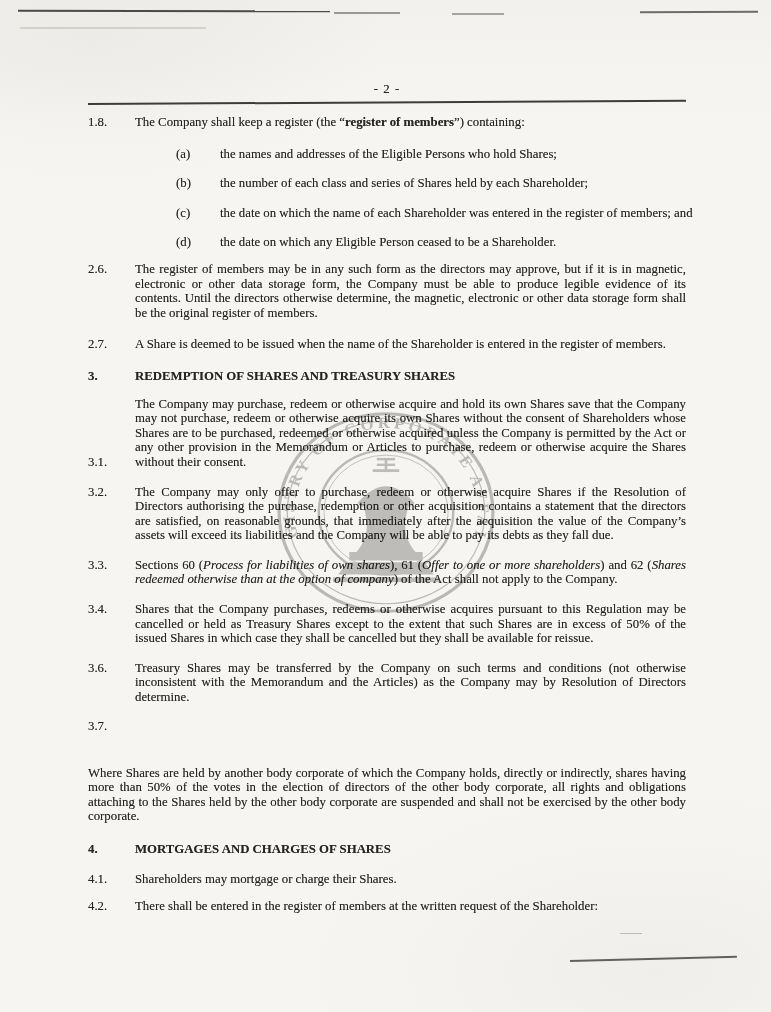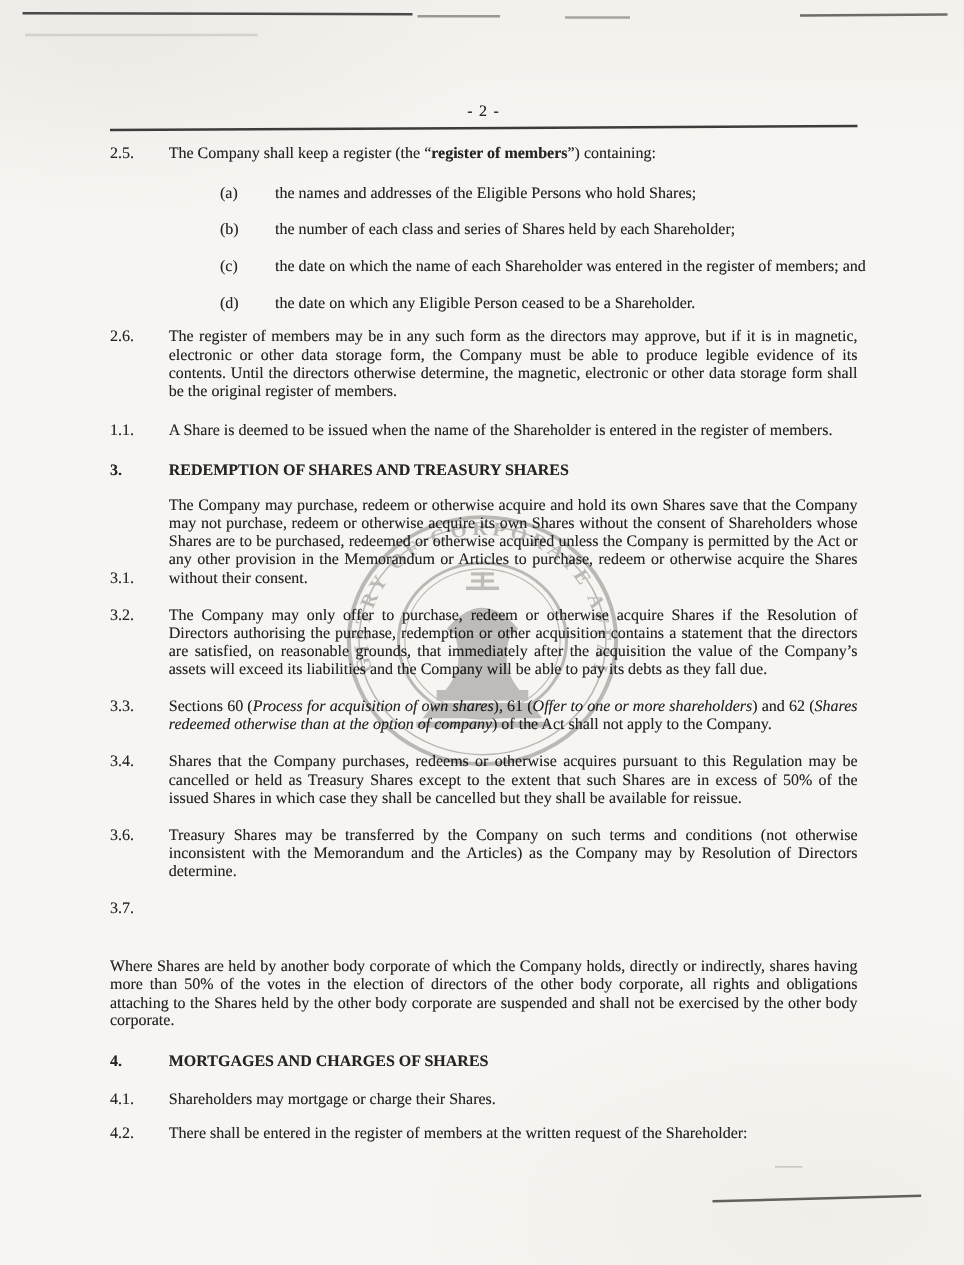--- a/index.html
+++ b/index.html
@@ -64,21 +64,21 @@
   <div class="artifact streak-d"></div>
   <div class="artifact streak-e"></div>
   <div class="artifact header-rule"></div>
   <div class="artifact footer-dash"></div>
   <div class="artifact footer-line"></div>
 
   <div class="content">
     <div class="pageno">- 2 -</div>
 
     <div class="row mt18">
-      <span class="num">2.5.</span>
+      <span class="num">1.8.</span>
       <p class="bodytext"><span>The Company shall keep a register (the “</span><b>register of members</b><span>”) containing:</span></p>
     </div>
 
     <div class="row sub mt17">
       <span class="num">(a)</span>
       <p class="bodytext">the names and addresses of the Eligible Persons who hold Shares;</p>
     </div>
     <div class="row sub">
       <span class="num">(b)</span>
       <p class="bodytext">the number of each class and series of Shares held by each Shareholder;</p>
@@ -91,42 +91,42 @@
       <span class="num">(d)</span>
       <p class="bodytext">the date on which any Eligible Person ceased to be a Shareholder.</p>
     </div>
 
     <div class="row mt12">
       <span class="num">2.6.</span>
       <p class="bodytext">The register of members may be in any such form as the directors may approve, but if it is in magnetic, electronic or other data storage form, the Company must be able to produce legible evidence of its contents.  Until the directors otherwise determine, the magnetic, electronic or other data storage form shall be the original register of members.</p>
     </div>
 
     <div class="row mt17">
-      <span class="num">1.1.</span>
+      <span class="num">2.7.</span>
       <p class="bodytext">A Share is deemed to be issued when the name of the Shareholder is entered in the register of members.</p>
     </div>
 
     <div class="row heading mt17">
       <span class="num">3.</span>
       <p class="bodytext">REDEMPTION OF SHARES AND TREASURY SHARES</p>
     </div>
 
     <div class="row mt13">
       <span class="num">3.1.</span>
       <p class="bodytext">The Company may purchase, redeem or otherwise acquire and hold its own Shares save that the Company may not purchase, redeem or otherwise acquire its own Shares without the consent of Shareholders whose Shares are to be purchased, redeemed or otherwise acquired unless the Company is permitted by the Act or any other provision in the Memorandum or Articles to purchase, redeem or otherwise acquire the Shares without their consent.</p>
     </div>
 
     <div class="row">
       <span class="num">3.2.</span>
       <p class="bodytext">The Company may only offer to purchase, redeem or otherwise acquire Shares if the Resolution of Directors authorising the purchase, redemption or other acquisition contains a statement that the directors are satisfied, on reasonable grounds, that immediately after the acquisition the value of the Company’s assets will exceed its liabilities and the Company will be able to pay its debts as they fall due.</p>
     </div>
 
     <div class="row">
       <span class="num">3.3.</span>
-      <p class="bodytext"><span>Sections 60 (</span><i>Process for acquisition of own shares</i><span>), 61 (</span><i>Offer to one or more shareholders</i><span>) and 62 (</span><i>Shares redeemed otherwise than at the option of company</i><span>) of the Act shall not apply to the Company.</span></p>
+      <p class="bodytext"><span>Sections 60 (</span><i>Process for liabilities of own shares</i><span>), 61 (</span><i>Offer to one or more shareholders</i><span>) and 62 (</span><i>Shares redeemed otherwise than at the option of company</i><span>) of the Act shall not apply to the Company.</span></p>
     </div>
 
     <div class="row">
       <span class="num">3.4.</span>
       <p class="bodytext">Shares that the Company purchases, redeems or otherwise acquires pursuant to this Regulation may be cancelled or held as Treasury Shares except to the extent that such Shares are in excess of 50% of the issued Shares in which case they shall be cancelled but they shall be available for reissue.</p>
     </div>
 
 
     <div class="row">
       <span class="num">3.6.</span>

